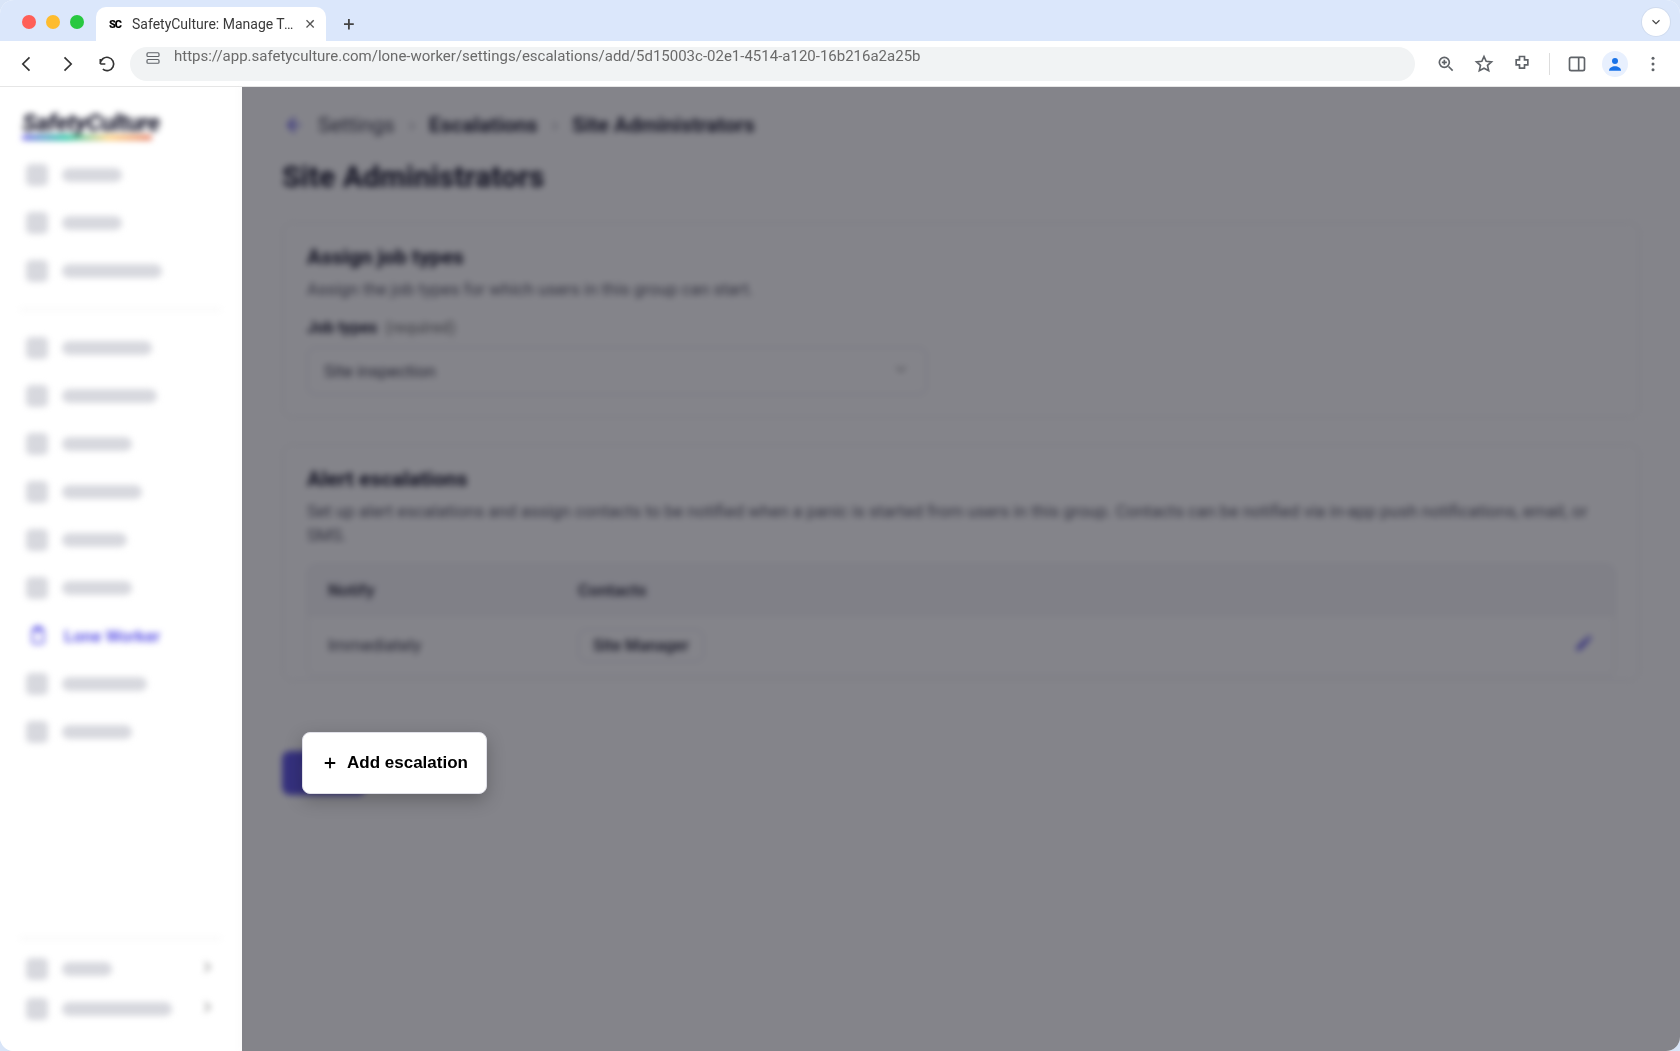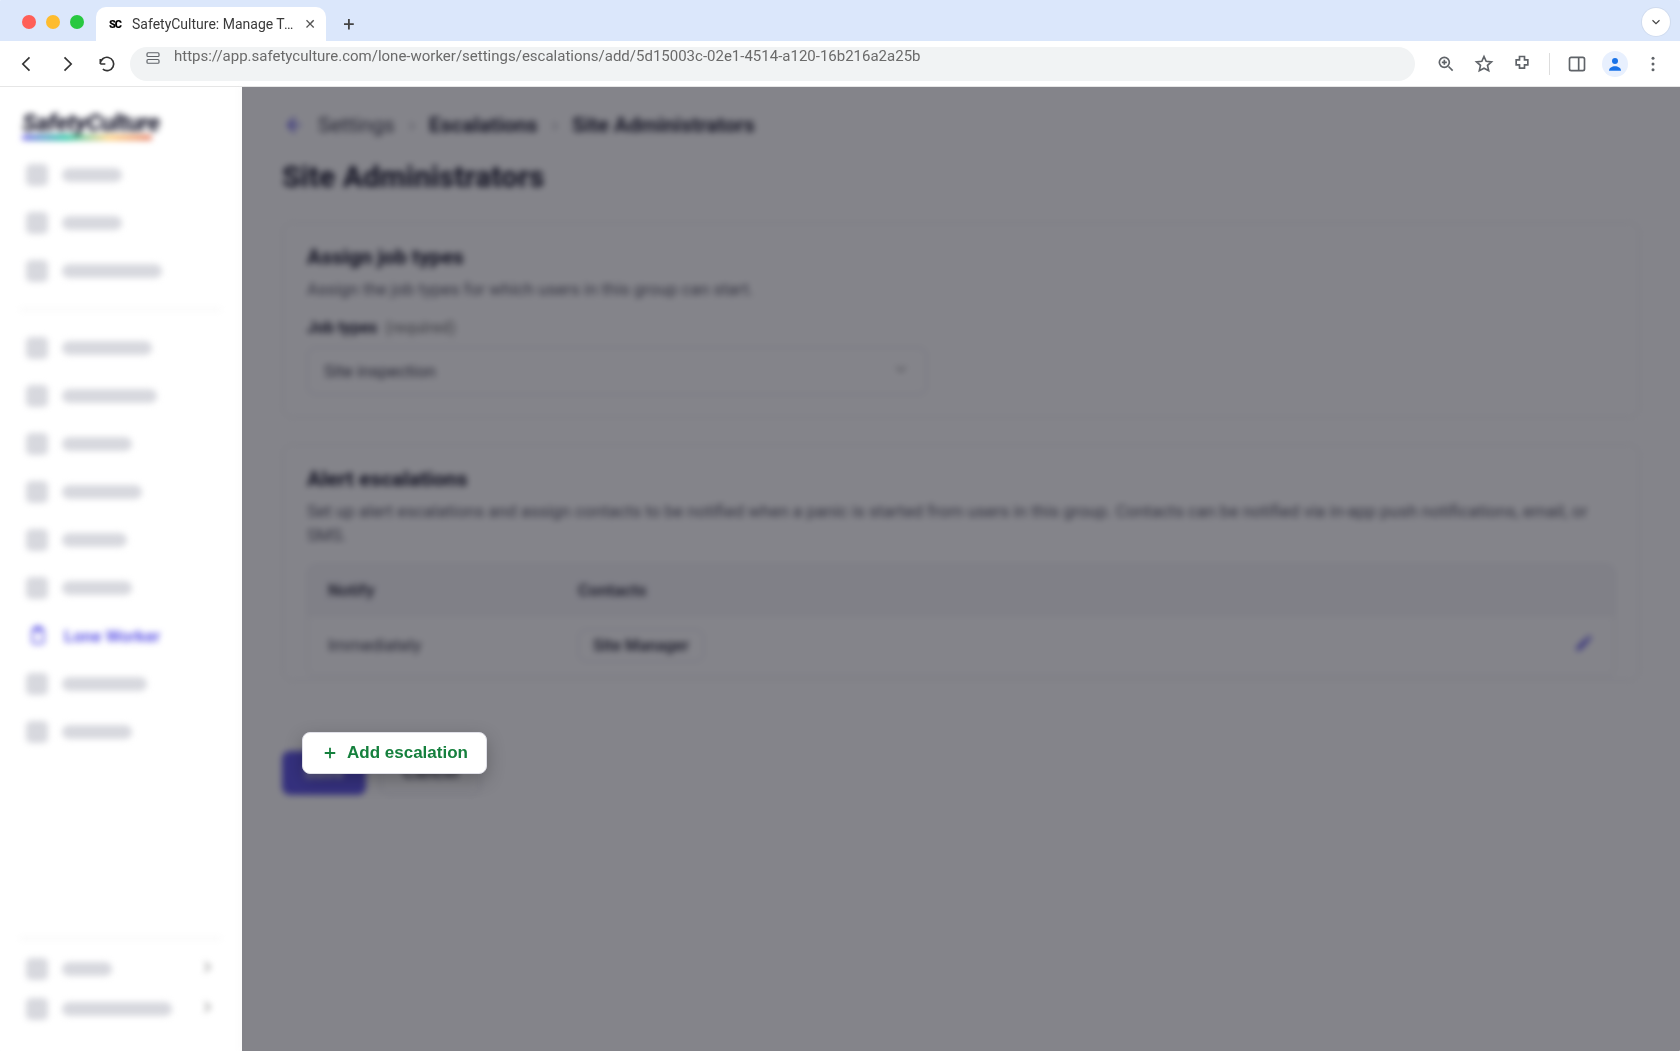--- a/index.html
+++ b/index.html
@@ -7,21 +7,21 @@
     font-family: -apple-system, BlinkMacSystemFont, "Segoe UI", Roboto, sans-serif;
     background: #d9e5f8;
     width: 1680px;
     height: 1051px;
     overflow: hidden;
     position: relative;
   }
   .browser-frame {
     position: absolute;
     top: 0; left: 0; right: 0; bottom: 0;
-    border-radius: 1px;
+    border-radius: 14px;
     background: #fff;
     overflow: hidden;
   }
   
   .tab-strip {
     height: 41px;
     background: #dbe7fb;
     display: flex;
     align-items: flex-end;
     padding-left: 10px;
@@ -189,23 +189,23 @@
   .thead { background:#f6f6f9; height:50px; padding:0 20px; font-weight:700; color:#3a3a4a; font-size:17px;}
   .trow { height:60px; padding:0 20px; border-top:1px solid #eee; font-size:17px; color:#3a3a4a;}
   .contact-chip {
     display:inline-flex; align-items:center; padding:6px 14px;
     border:1px solid #dadae2; border-radius:8px; font-weight:700; font-size:16px; color:#3a3a4a;
   }
   .edit-icon { color:#5b52e6; justify-self:end; }
   .edit-icon svg { width:20px;height:20px;}
   .add-esc-btn {
     display:inline-flex; align-items:center; gap:8px;
-    height:42px; padding:0 18px;
+    height:62px; padding:0 18px;
     border:1px solid #e0e0e8; border-radius:8px;
-    color:#15803d; font-size:17px; font-weight:600; background:#fff;
+    color:#000000; font-size:17px; font-weight:600; background:#fff;
     margin-top:18px;
   }
   .add-esc-btn svg { width:18px;height:18px;}
   .actions { display:flex; gap:14px; margin-top:28px; }
   .btn-primary {
     height:44px; padding:0 22px; border-radius:8px; background:#5b52e6; color:#fff;
     font-size:17px; font-weight:700; display:flex;align-items:center; border:none;
   }
   .btn-secondary {
     height:44px; padding:0 22px; border-radius:8px; background:#fff; color:#3a3a4a;

